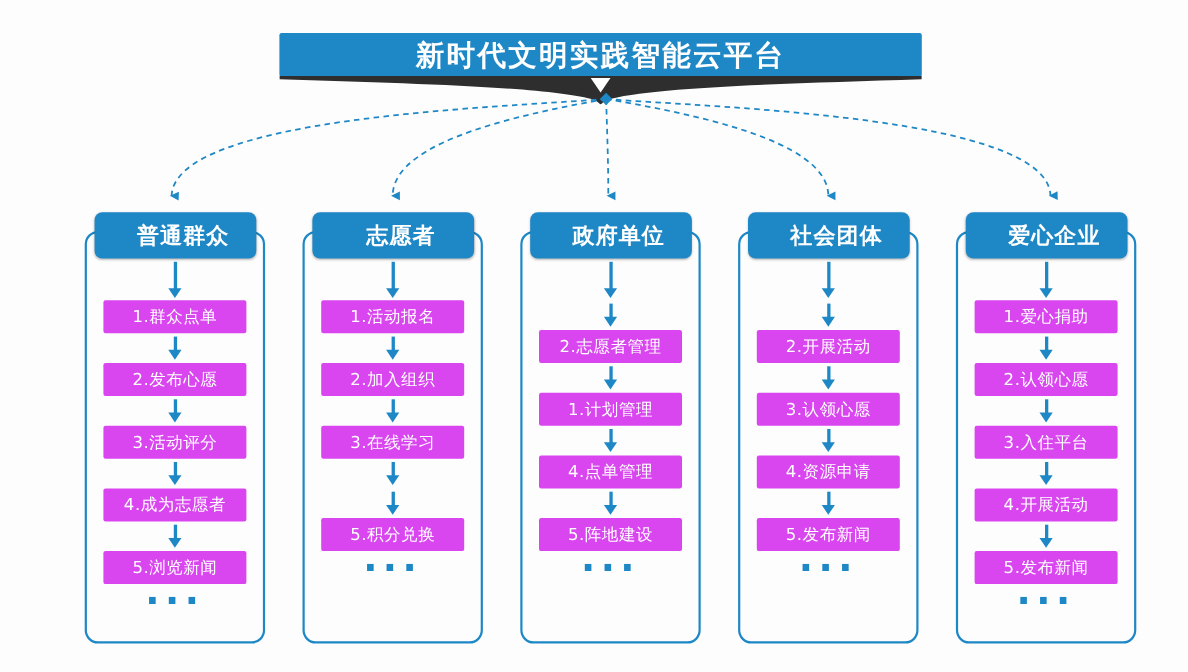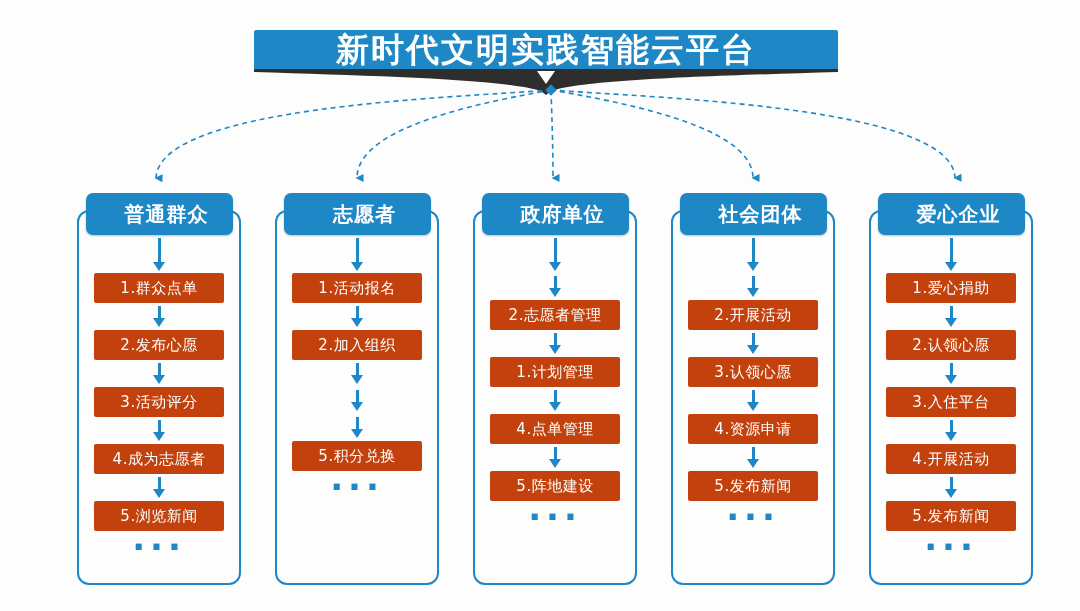--- a/index.html
+++ b/index.html
@@ -6,21 +6,21 @@
   .canvas{
     position:relative;width:1080px;height:611px;overflow:hidden;
     background:#fdfdfd;
     font-family:"DejaVu Sans","Liberation Sans",sans-serif;
   }
   
   .banner{
     position:absolute;left:254px;top:30px;width:584px;height:40px;
     background:#1e87c5;border-radius:2px;
     display:flex;align-items:center;justify-content:center;
-    color:#ffffff;font-size:33px;font-weight:bold;letter-spacing:2px;
+    color:#ffffff;font-size:26px;font-weight:bold;letter-spacing:2px;
   }
   .ribbon-svg{position:absolute;left:254px;top:69px;width:584px;height:26px;}
   .connector-svg{position:absolute;left:0;top:78px;width:1080px;height:118px;}
 
   
   .col{
     position:absolute;top:193px;width:164px;
     display:flex;flex-direction:column;align-items:center;
   }
   .col-frame{
@@ -31,21 +31,21 @@
   .col-header{
     position:relative;z-index:2;width:132px;height:42px;
     background:#1e87c5;border-radius:7px;
     display:flex;align-items:center;justify-content:center;
     color:#ffffff;font-size:20px;font-weight:bold;letter-spacing:1px;
     box-shadow:0 1px 2px rgba(0,0,0,.25);
     padding-left:15px;
   }
   .step{
     position:relative;z-index:2;width:130px;height:30px;
-    background:#c2410c;border-radius:2px;
+    background:#d946ef;border-radius:2px;
     display:flex;align-items:center;justify-content:center;
     color:#ffffff;font-size:15px;letter-spacing:0.5px;white-space:nowrap;
   }
   
   .v-arrow{
     position:relative;z-index:2;width:3px;background:#1e87c5;
   }
   .v-arrow::after{
     content:"";position:absolute;left:50%;bottom:-8px;transform:translateX(-50%);
     width:0;height:0;border:6px solid transparent;border-top:9px solid #1e87c5;border-bottom:none;
@@ -103,20 +103,21 @@
   </div>
 
   <div class="col" style="left:275px">
     <div class="col-frame"></div>
     <div class="col-header">志愿者</div>
     <div class="v-arrow long"></div>
     <div class="step">1.活动报名</div>
     <div class="v-arrow short"></div>
     <div class="step">2.加入组织</div>
     <div class="v-arrow short"></div>
+    <div class="step">3.在线学习</div>
     <div class="v-arrow short"></div>
     <div class="v-arrow short"></div>
     <div class="step">5.积分兑换</div>
     <div class="dots">...</div>
   </div>
 
   <div class="col" style="left:473px">
     <div class="col-frame"></div>
     <div class="col-header">政府单位</div>
     <div class="v-arrow long"></div>

